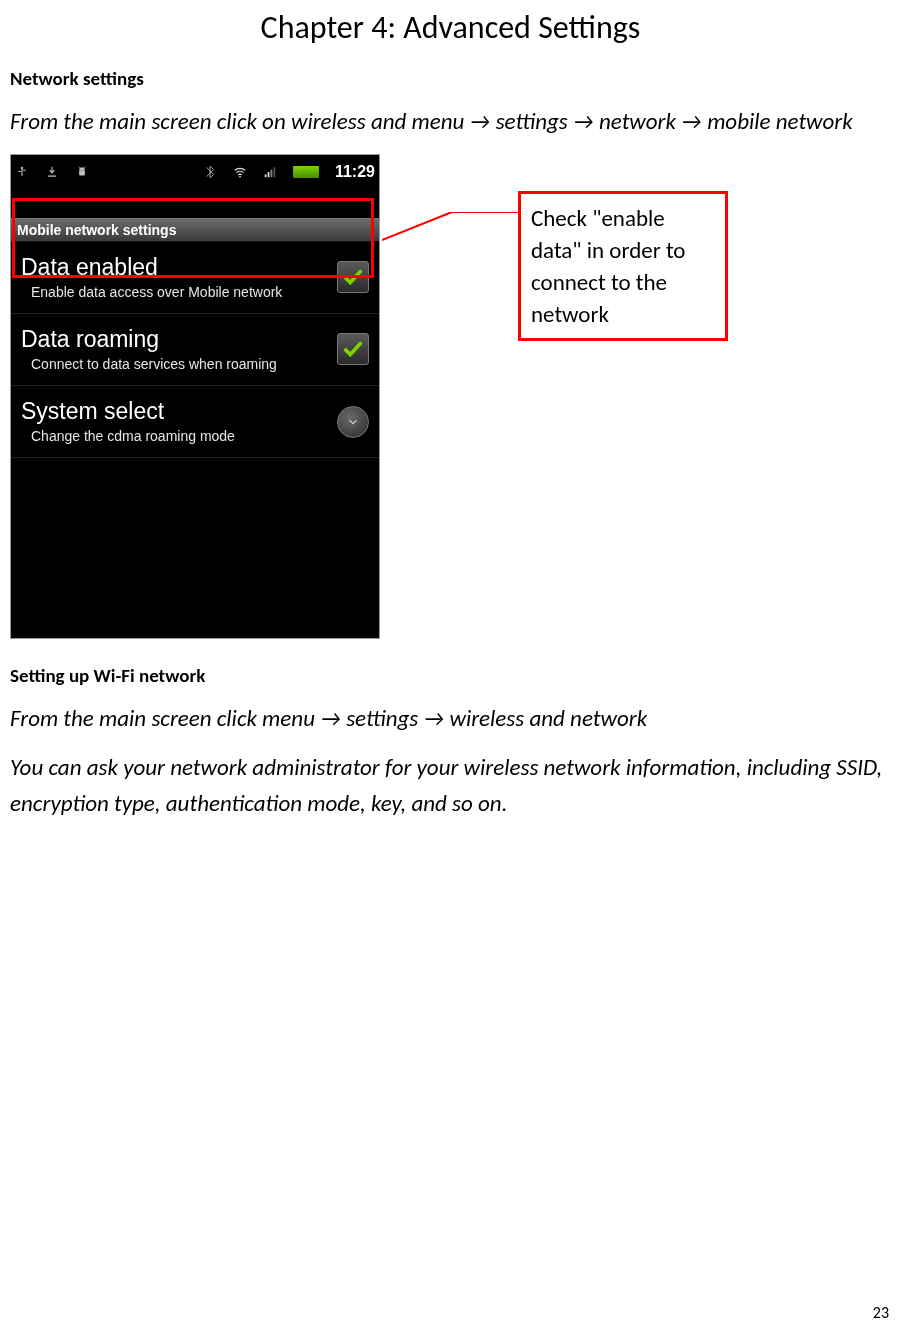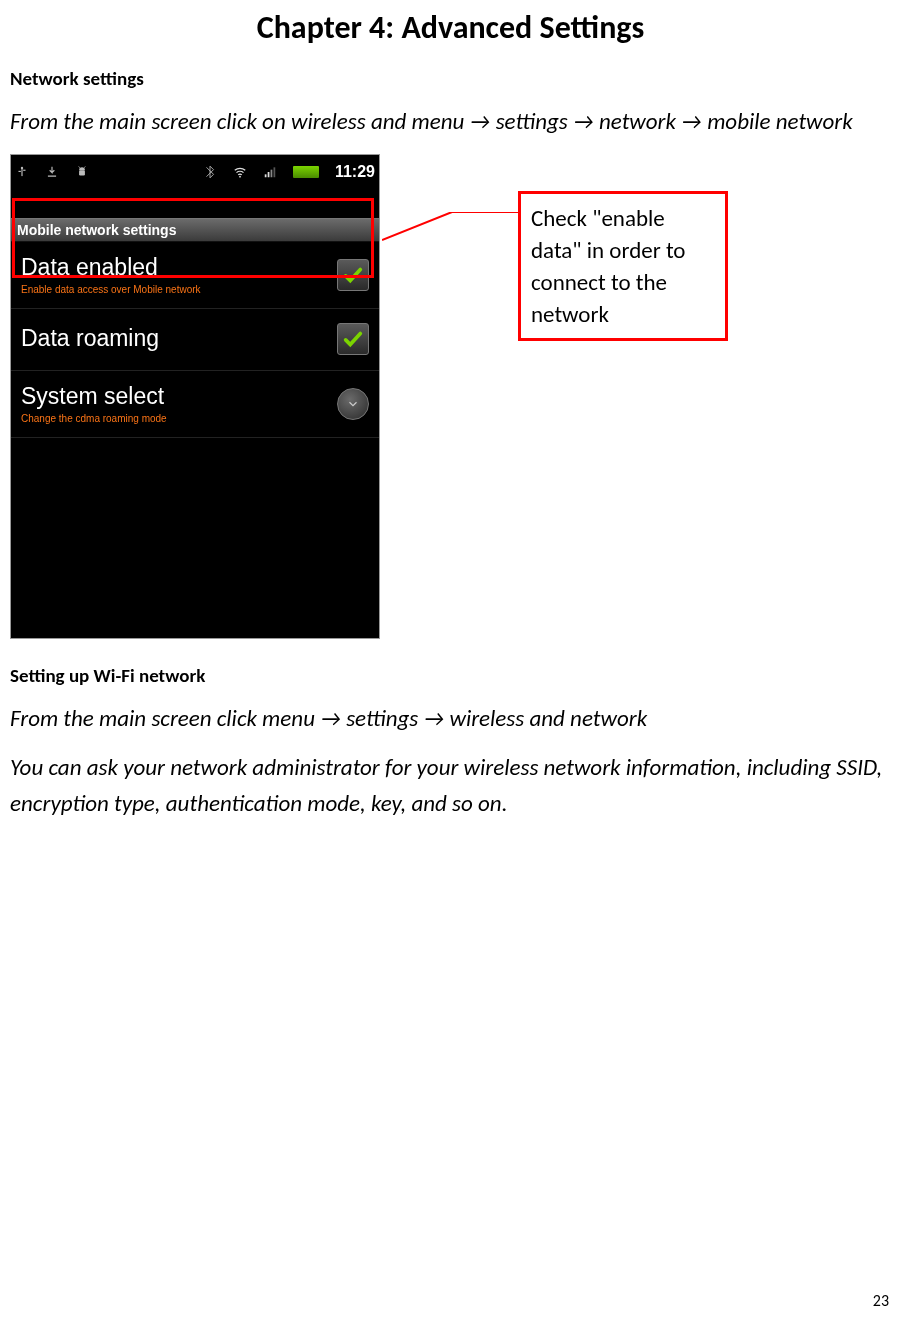--- a/index.html
+++ b/index.html
@@ -12,21 +12,21 @@
   }
   .page {
     position: relative;
     width: 901px;
     height: 1328px;
     box-sizing: border-box;
     padding: 8px 10px 20px 10px;
   }
   h1.chapter {
     text-align: center;
-    font-weight: 700;
+    font-weight: 400;
     font-size: 32px;
     margin: 0 0 18px 0;
   }
   h2.section {
     font-weight: 700;
     font-size: 19px;
     margin: 20px 0 14px 0;
   }
   p.body {
     font-size: 23px;
@@ -89,23 +89,24 @@
     gap: 46px;
   }
   .row .txts { flex: 1; padding-right: 8px; }
   .row .title {
     font-size: 23px;
     color: #fff;
     font-weight: 400;
     margin-bottom: 2px;
   }
   .row .sub {
-    font-size: 10px;
-    color: #f97316;
+    font-size: 14px;
+    color: #e5e5e5;
     line-height: 1.3;
+    margin-left: 10px;
   }
   .chk {
     width: 30px; height: 30px;
     background: linear-gradient(#5a5a5a,#2a2a2a);
     border: 1px solid #777;
     border-radius: 3px;
     display:flex; align-items:center; justify-content:center;
   }
   .chk svg { width:22px; height:22px; }
   .disc {
@@ -152,21 +153,21 @@
   .shot-area {
     position: relative;
     width: 100%;
     height: 490px;
     margin: 6px 0 10px 0;
   }
 
   .page-number {
     position: absolute;
     right: 12px;
-    bottom: 18px;
+    bottom: 6px;
     font-size: 16px;
   }
 </style>
 </head>
 <body>
 
 <div class="page">
 
   <h1 class="chapter">Chapter 4: Advanced Settings</h1>
 
@@ -233,20 +234,21 @@
           <div class="chk">
             <svg viewBox="0 0 24 24">
                 <path d="M4 13l5 5L20 6" stroke="#7bd400" stroke-width="4" fill="none" stroke-linecap="round"></path>
               </svg>
           </div>
         </div>
 
         <div class="row">
           <div class="txts">
             <div class="title">Data roaming</div>
+            <div class="sub">Connect to data services when roaming</div>
           </div>
           <div class="chk">
             <svg viewBox="0 0 24 24">
                 <path d="M4 13l5 5L20 6" stroke="#7bd400" stroke-width="4" fill="none" stroke-linecap="round"></path>
               </svg>
           </div>
         </div>
 
         <div class="row">
           <div class="txts">

